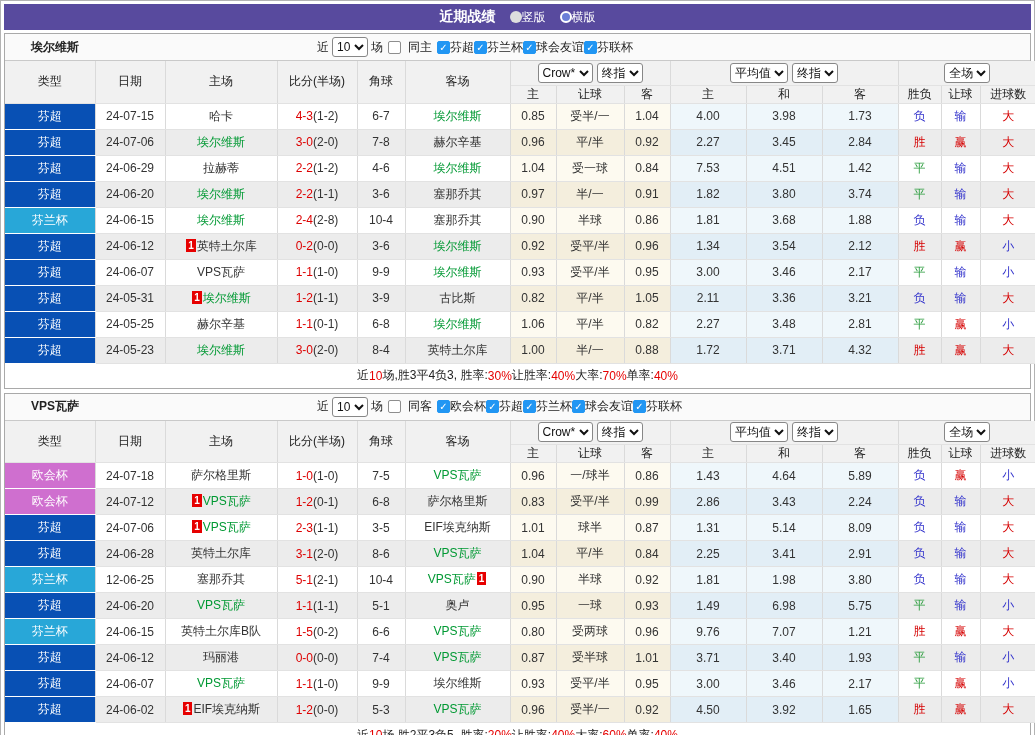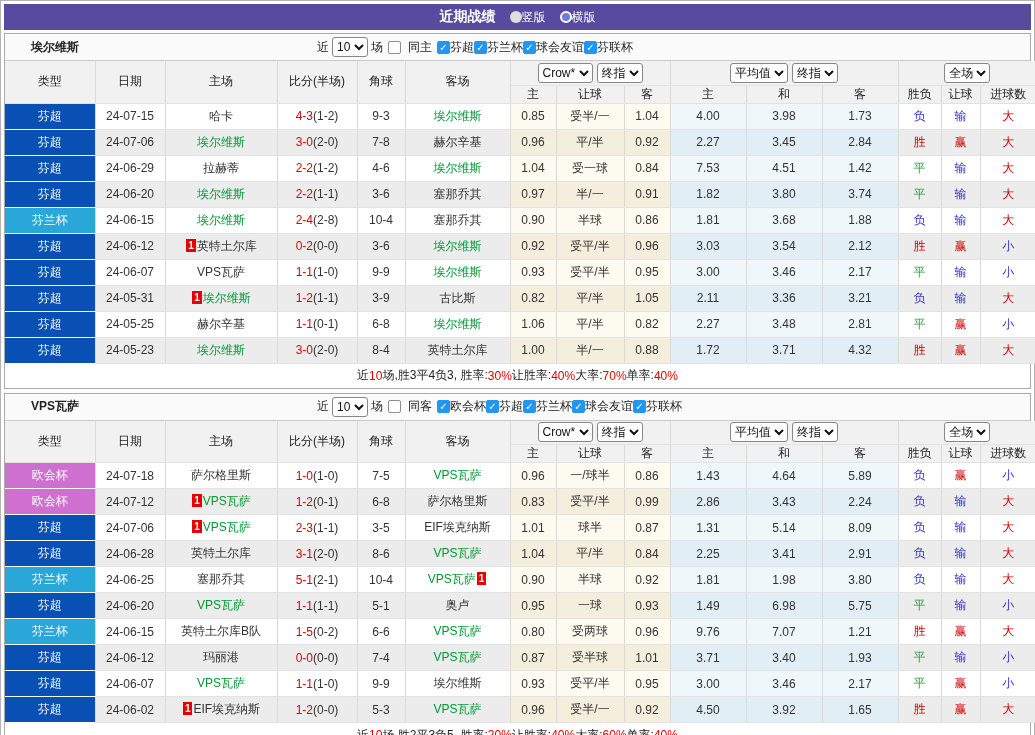--- a/index.html
+++ b/index.html
@@ -220,21 +220,21 @@
           <th>让球</th>
           <th>进球数</th>
         </tr>
       </thead>
       <tbody>
           <tr class="odd">
             <td class="type" style="background: rgb(8, 80, 180);">芬超</td>
             <td class="base">24-07-15</td>
             <td class="base"><span>哈卡</span></td>
             <td class="base"><span class="score">4-3</span><span class="half">(1-2)</span></td>
-            <td class="base">9-3</td>
+            <td class="base">6-7</td>
             <td class="base"><span class="hl">埃尔维斯</span></td>
             <td class="crow">0.85</td>
             <td class="crow">受半/一</td>
             <td class="crow">1.04</td>
             <td class="avg">4.00</td>
             <td class="avg">3.98</td>
             <td class="avg">1.73</td>
             <td class="base res" style="color: rgb(51, 51, 204);">负</td>
             <td class="base res" style="color: rgb(51, 51, 204);">输</td>
             <td class="base res" style="color: rgb(213, 0, 0);">大</td>
@@ -310,21 +310,21 @@
           <tr class="even">
             <td class="type" style="background: rgb(8, 80, 180);">芬超</td>
             <td class="base">24-06-12</td>
             <td class="base"><span class="rc">1</span><span>英特土尔库</span></td>
             <td class="base"><span class="score">0-2</span><span class="half">(0-0)</span></td>
             <td class="base">3-6</td>
             <td class="base"><span class="hl">埃尔维斯</span></td>
             <td class="crow">0.92</td>
             <td class="crow">受平/半</td>
             <td class="crow">0.96</td>
-            <td class="avg">3.03</td>
+            <td class="avg">1.34</td>
             <td class="avg">3.54</td>
             <td class="avg">2.12</td>
             <td class="base res" style="color: rgb(213, 0, 0);">胜</td>
             <td class="base res" style="color: rgb(213, 0, 0);">赢</td>
             <td class="base res" style="color: rgb(51, 51, 204);">小</td>
           </tr>
           <tr class="odd">
             <td class="type" style="background: rgb(8, 80, 180);">芬超</td>
             <td class="base">24-06-07</td>
             <td class="base"><span>VPS瓦萨</span></td>
@@ -555,21 +555,21 @@
             <td class="crow">0.84</td>
             <td class="avg">2.25</td>
             <td class="avg">3.41</td>
             <td class="avg">2.91</td>
             <td class="base res" style="color: rgb(51, 51, 204);">负</td>
             <td class="base res" style="color: rgb(51, 51, 204);">输</td>
             <td class="base res" style="color: rgb(213, 0, 0);">大</td>
           </tr>
           <tr class="odd">
             <td class="type" style="background: rgb(40, 167, 216);">芬兰杯</td>
-            <td class="base">24-06-25</td>
+            <td class="base">12-06-25</td>
             <td class="base"><span>塞那乔其</span></td>
             <td class="base"><span class="score">5-1</span><span class="half">(2-1)</span></td>
             <td class="base">10-4</td>
             <td class="base"><span class="hl">VPS瓦萨</span><span class="rc">1</span></td>
             <td class="crow">0.90</td>
             <td class="crow">半球</td>
             <td class="crow">0.92</td>
             <td class="avg">1.81</td>
             <td class="avg">1.98</td>
             <td class="avg">3.80</td>

